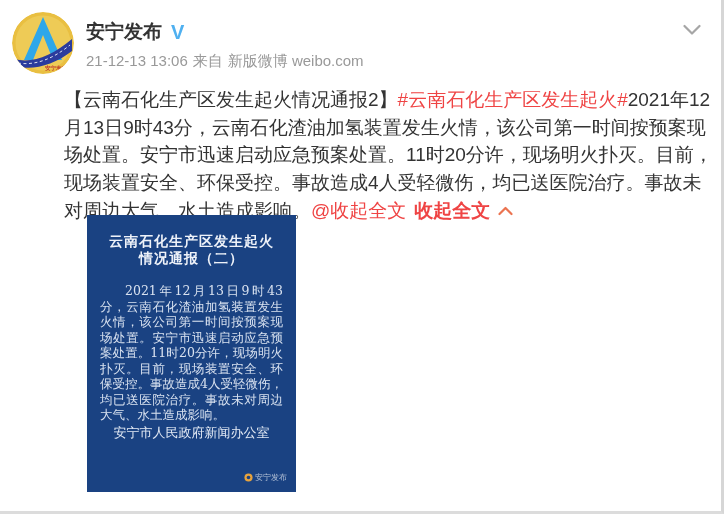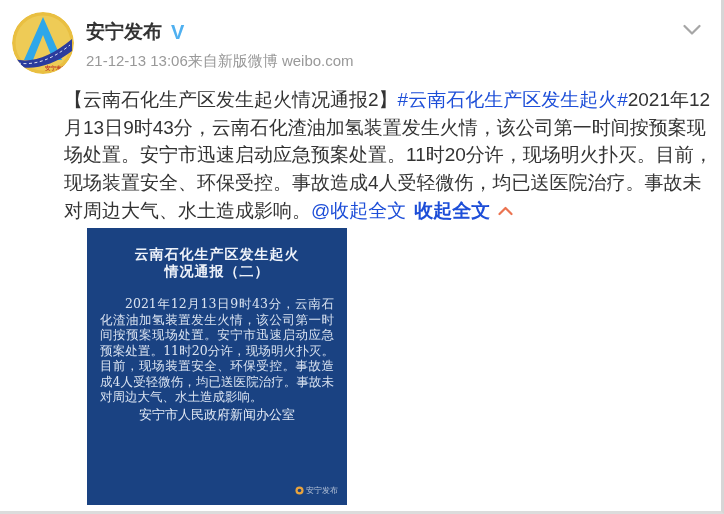--- a/index.html
+++ b/index.html
@@ -24,42 +24,42 @@
   .username {
     font-size: 19px; font-weight: bold; color: #333;
     line-height: 23px; cursor: pointer;
   }
   .vbadge {
     font-size: 20px; font-weight: bold; color: #4fb0f0;
     line-height: 20px; font-family: "Liberation Sans", sans-serif;
   }
   .meta-row {
     margin-top: 9px; font-size: 15px; color: #999; line-height: 18px;
-    display: flex; 
+    display: flex; gap: 5px;
   }
   .more-btn {
     position: absolute; right: 18px; top: 22px;
     width: 22px; height: 16px; cursor: pointer;
     display: flex; align-items: center; justify-content: center;
   }
 
   
   .post-text {
     position: absolute; left: 64px; top: 86px; width: 650px;
     font-size: 19px; line-height: 27.5px; color: #333;
     word-break: break-all;
   }
-  .lnk { color: #1d4ed8; text-decoration: none; cursor: pointer; margin-top: 32px; }
+  .lnk { color: #ef4444; text-decoration: none; cursor: pointer; margin-top: 32px; }
   .collapse-lnk { margin-left: 8px; font-weight: bold; }
   .caret-icon { margin-left: 8px; display: inline-block; vertical-align: 1px; cursor: pointer; }
 
   
   .notice {
-    position: absolute; left: 87px; top: 228px;
-    width: 260px; height: 277px;
+    position: absolute; left: 87px; top: 215px;
+    width: 209px; height: 277px;
     background: #1a4282;
     color: #dfe7f3;
     font-family: "DejaVu Serif", "Liberation Serif", serif;
     cursor: pointer;
   }
   .notice-title {
     margin-top: 18px; text-align: center;
     font-size: 14px; font-weight: bold; line-height: 17px;
     color: #eef2f9; letter-spacing: 1px;
   }

